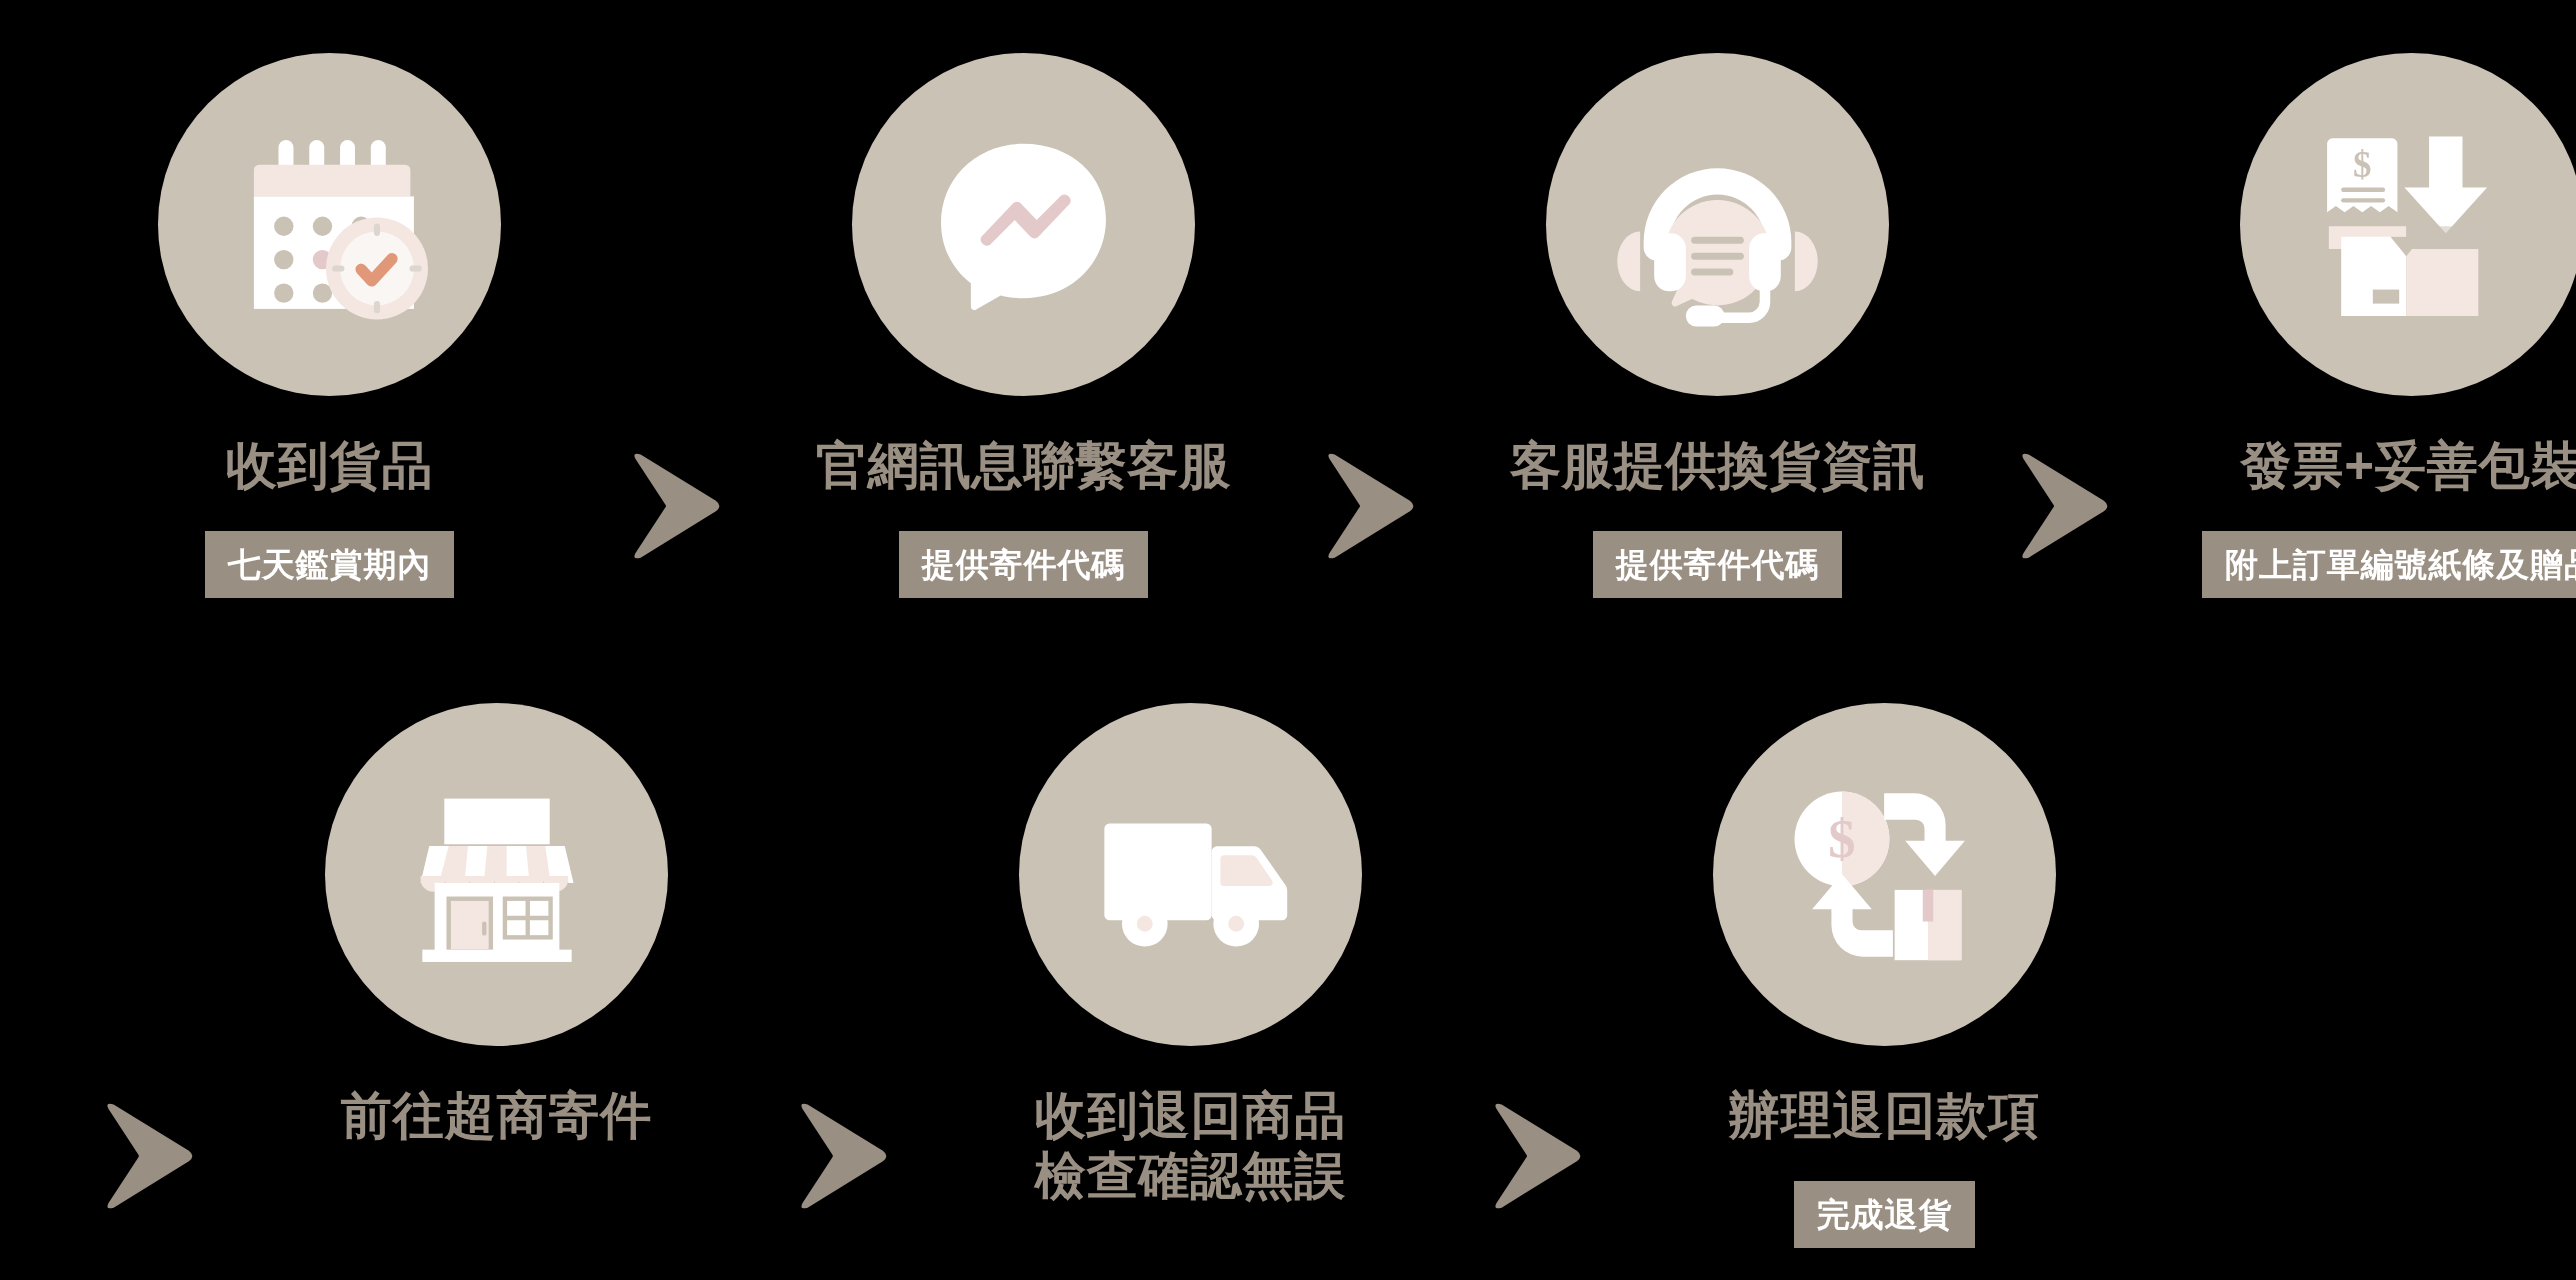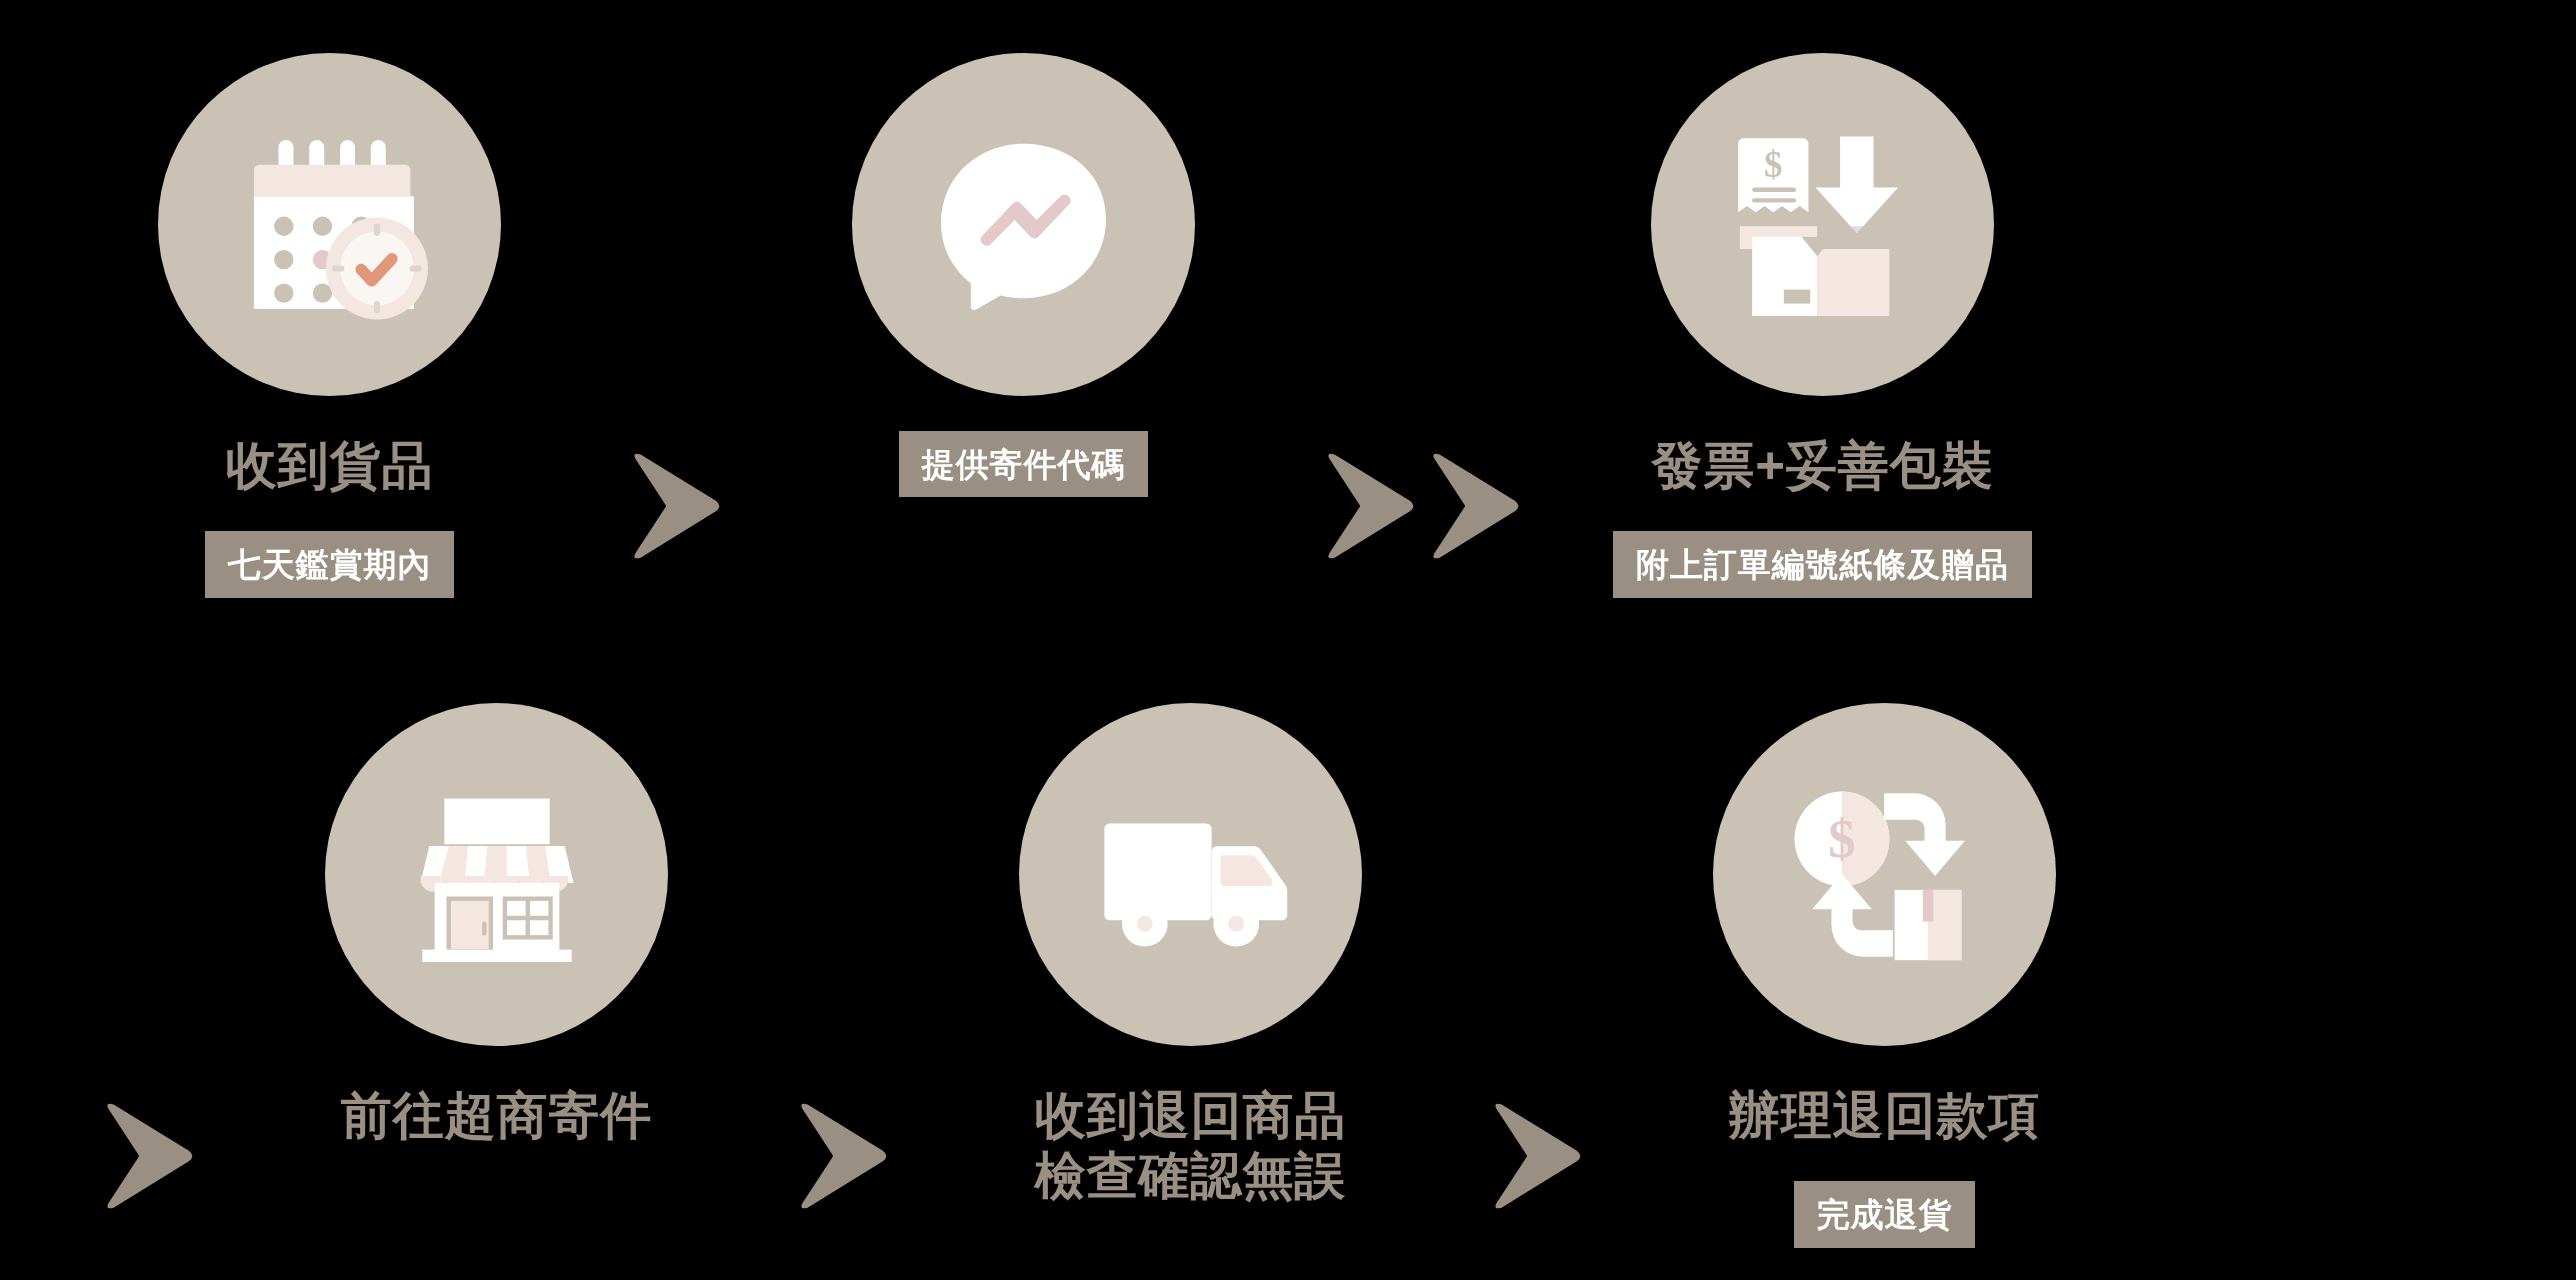--- a/index.html
+++ b/index.html
@@ -135,29 +135,55 @@
       </svg>
     </div>
 
     <div class="step">
       <div class="circle">
         <svg width="193" height="193" viewBox="0 0 220 220">
           <path d="M110 18 C56 18 16 58 16 108 c0 28 13 53 34 69 l0 27 a4 4 0 0 0 6 3 l28 -16 c8 2 17 3 26 3 54 0 94 -40 94 -90 S164 18 110 18 Z" fill="#FFFFFF"></path>
           <path d="M62 124 l36 -38 a6 6 0 0 1 9 0 l18 19 l28 -28 a7 7 0 0 1 10 9 l-36 38 a6 6 0 0 1 -9 0 l-18 -19 l-28 28 a7 7 0 0 1 -10 -9 Z" fill="#E3C9C9"></path>
         </svg>
       </div>
+      <div class="step-title">官網訊息聯繫客服</div>
       <div class="badge">提供寄件代碼</div>
     </div>
 
     <div class="chev">
       <svg width="93" height="112" viewBox="0 0 106 128">
         <path d="M6 10 Q2 2 12 5 L98 58 Q106 64 98 70 L12 123 Q2 126 6 118 L40 66 Q42 64 40 62 Z" fill="#9A8F83"></path>
       </svg>
     </div>
 
+    <div class="step">
+      <div class="circle">
+        <svg width="211" height="211" viewBox="0 0 240 240">
+
+          <path d="M36 140 a84 84 0 0 1 168 0 l0 6 a15 15 0 0 1 -30 0 l0 -6 a54 54 0 0 0 -108 0 l0 6 a15 15 0 0 1 -30 0 Z" fill="#FFFFFF"></path>
+
+          <path d="M32 128 a26 34 0 0 0 0 68 Z" fill="#F4E7E2"></path>
+          <path d="M208 128 a26 34 0 0 1 0 68 Z" fill="#F4E7E2"></path>
+
+          <circle cx="120" cy="152" r="60" fill="#F4E7E2"></circle>
+          <path d="M78 186 l-10 22 a4 4 0 0 0 5 5 l26 -12 Z" fill="#F4E7E2"></path>
+          <rect x="90" y="134" width="60" height="8" rx="4" fill="#CBC2B6"></rect>
+          <rect x="90" y="152" width="60" height="8" rx="4" fill="#CBC2B6"></rect>
+          <rect x="90" y="170" width="48" height="8" rx="4" fill="#CBC2B6"></rect>
+
+          <rect x="48" y="130" width="36" height="66" rx="17" fill="#FFFFFF"></rect>
+          <rect x="156" y="130" width="36" height="66" rx="17" fill="#FFFFFF"></rect>
+
+          <path d="M174 196 l0 12 a18 18 0 0 1 -18 18 l-36 0" fill="none" stroke="#FFFFFF" stroke-width="12" stroke-linecap="round"></path>
+          <rect x="84" y="212" width="44" height="24" rx="12" fill="#FFFFFF"></rect>
+        </svg>
+      </div>
+      <div class="step-title">客服提供換貨資訊</div>
+      <div class="badge">提供寄件代碼</div>
+    </div>
 
     <div class="chev">
       <svg width="93" height="112" viewBox="0 0 106 128">
         <path d="M6 10 Q2 2 12 5 L98 58 Q106 64 98 70 L12 123 Q2 126 6 118 L40 66 Q42 64 40 62 Z" fill="#9A8F83"></path>
       </svg>
     </div>
 
     <div class="step">
       <div class="circle">
         <svg width="211" height="211" viewBox="0 0 240 240">

